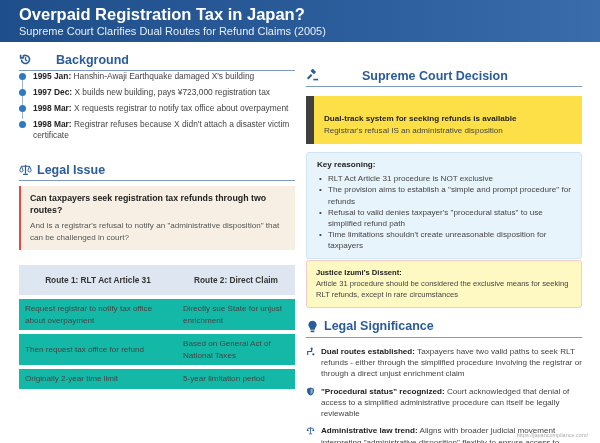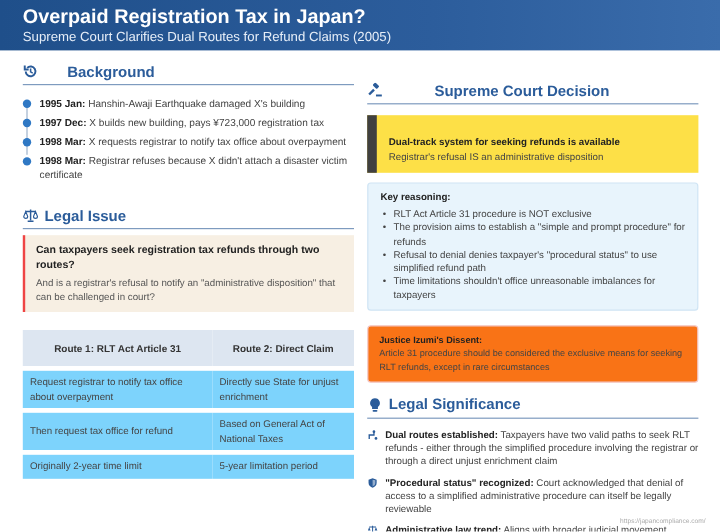--- a/index.html
+++ b/index.html
@@ -23,21 +23,21 @@
   .col-right { left: 306px; width: 276px; }
 
   .section-title {
     display: flex; align-items: center; gap: 5px;
     color: #2b5c9a; font-weight: bold; font-size: 12.5px;
     height: 20px; border-bottom: 1.5px solid #7e9bbf; padding-bottom: 2px;
   }
   .section-title svg { width: 13px; height: 13px; flex: none; }
 
   
-  .timeline { position: relative; margin-top: 10px; padding-left: 14px; }
+  .timeline { position: relative; margin-top: 0; padding-left: 14px; }
   .timeline::before {
     content: ""; position: absolute; left: 3px; top: 5px; bottom: 22px;
     width: 1px; background: #9fb4cc;
   }
   .tl-item { position: relative; font-size: 8.4px; line-height: 11px; margin-bottom: 5px; color: #444; }
   .tl-item .dot {
     position: absolute; left: -14px; top: 1.5px; width: 7px; height: 7px;
     border-radius: 50%; background: #2f78c4;
   }
   .tl-item b { color: #222; }
@@ -46,42 +46,42 @@
     margin-top: 5px; background: #f7efe3; border-left: 2px solid #ef4444;
     padding: 6px 8px 7px 9px;
   }
   .issue-box .q { font-weight: bold; font-size: 8.8px; color: #222; line-height: 12px; }
   .issue-box .sub { font-size: 8.1px; color: #555; line-height: 11.5px; margin-top: 4px; }
 
   table.routes { width: 276px; border-collapse: separate; border-spacing: 0 4px; margin-top: 11px; font-size: 8.1px; }
   table.routes th {
     background: #dde6f1; color: #333; font-weight: bold; height: 30px; font-size: 8.3px; text-align: center;
   }
-  table.routes td { background: #7dd3fc; color: #444; padding: 4px 6px; line-height: 11.5px; vertical-align: middle; margin-top: 36px; }
+  table.routes td { background: #14b8a6; color: #444; padding: 4px 6px; line-height: 11.5px; vertical-align: middle; margin-top: 36px; }
   table.routes td:first-child { width: 158px; }
 
   
   .decision-box {
     margin-top: 9px; background: #fde047; border-left: 8px solid #404040;
     padding: 17px 10px 8px 10px; font-size: 8.1px; line-height: 11.5px;
   }
   .decision-box .head { font-weight: bold; color: #222; }
   .decision-box .body { color: #444; }
 
   .reason-box {
     margin-top: 8px; background: #e8f4fc; border: 1px solid #cfe4f4; border-radius: 3px;
     padding: 6px 10px 6px 10px; font-size: 8.1px; line-height: 11.2px; color: #444;
   }
   .reason-box .head { font-weight: bold; color: #222; margin-bottom: 3px; }
   .reason-box ul { list-style: none; }
   .reason-box li { position: relative; padding-left: 11px; }
   .reason-box li::before { content: "•"; position: absolute; left: 2px; top: 0; color: #444; }
 
   .dissent-box {
-    margin-top: 12px; background: #f97316; border: 1px solid #f3c9c9; border-radius: 3px;
+    margin-top: 1px; background: #fef9c3; border: 1px solid #f3c9c9; border-radius: 3px;
     padding: 6px 9px 7px 9px; font-size: 7.6px; line-height: 11px; color: #444;
   }
   .dissent-box .head { font-weight: bold; color: #222; }
 
   .sig-list { margin-top: 8px; }
   .sig-item { display: flex; gap: 6px; font-size: 8.1px; line-height: 11.3px; color: #444; margin-bottom: 6px; }
   .sig-item svg { width: 9px; height: 9px; flex: none; margin-top: 1px; }
   .sig-item b { color: #222; }
 
   .footer-url {
@@ -163,22 +163,22 @@
   <div class="decision-box">
     <div class="head">Dual-track system for seeking refunds is available</div>
     <div class="body">Registrar's refusal IS an administrative disposition</div>
   </div>
 
   <div class="reason-box">
     <div class="head">Key reasoning:</div>
     <ul>
       <li>RLT Act Article 31 procedure is NOT exclusive</li>
       <li>The provision aims to establish a "simple and prompt procedure" for refunds</li>
-      <li>Refusal to denial denies taxpayer's "procedural status" to use simplified refund path</li>
-      <li>Time limitations shouldn't office unreasonable imbalances for taxpayers</li>
+      <li>Refusal to valid denies taxpayer's "procedural status" to use simplified refund path</li>
+      <li>Time limitations shouldn't create unreasonable disposition for taxpayers</li>
     </ul>
   </div>
 
   <div class="dissent-box">
     <div class="head">Justice Izumi's Dissent:</div>
     <div>Article 31 procedure should be considered the exclusive means for seeking RLT refunds, except in rare circumstances</div>
   </div>
 
   <div style="margin-top:10px;" class="section-title">
     <svg viewBox="0 0 16 16">

